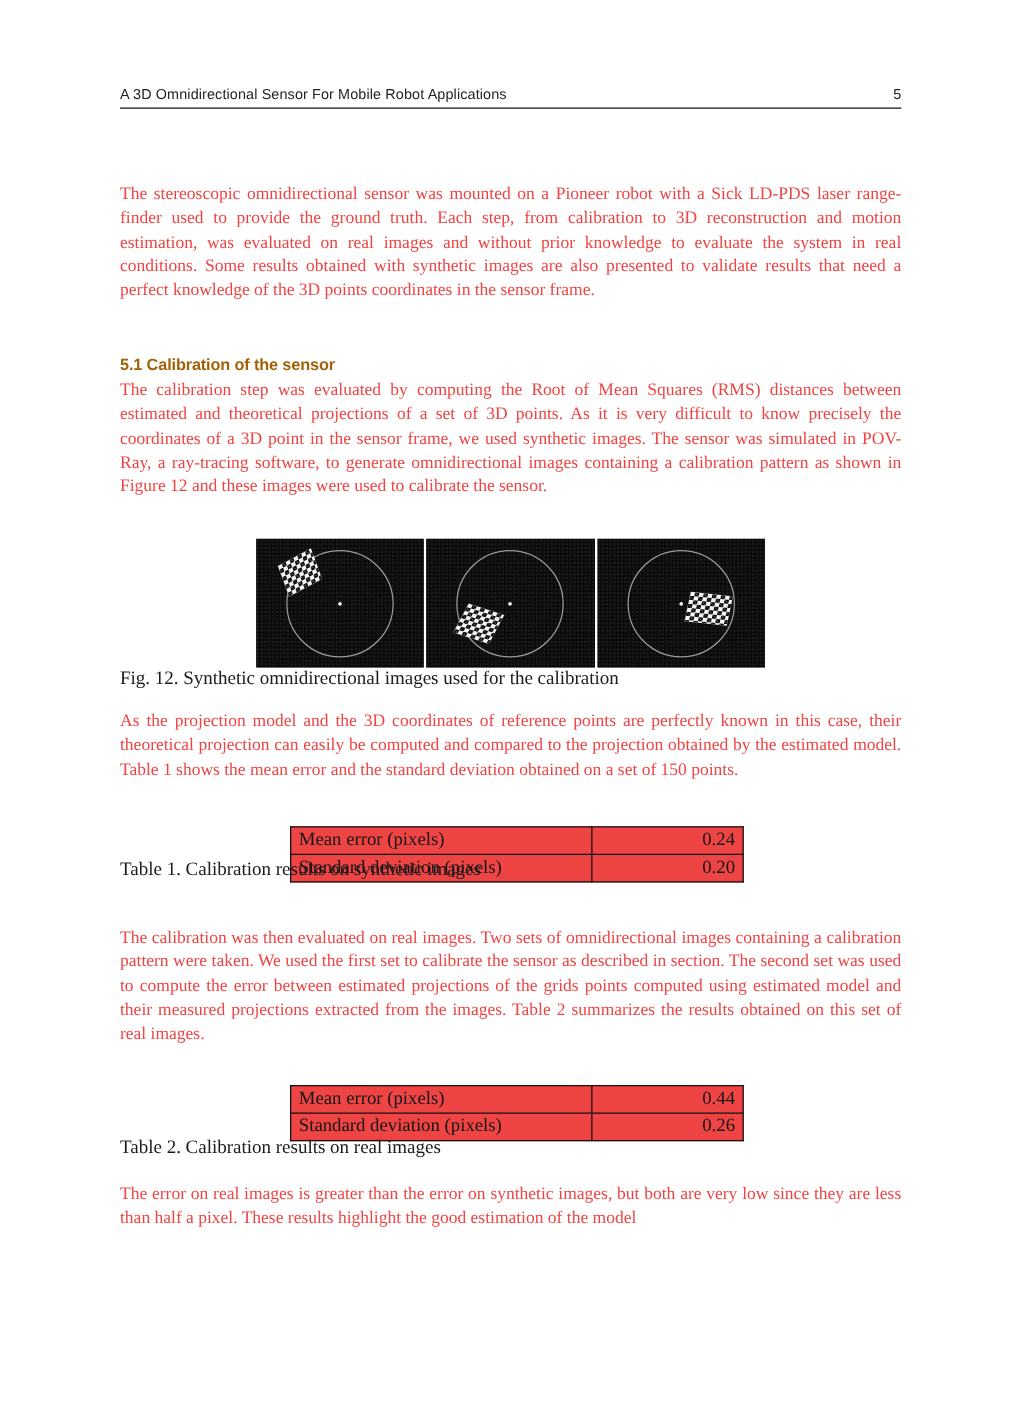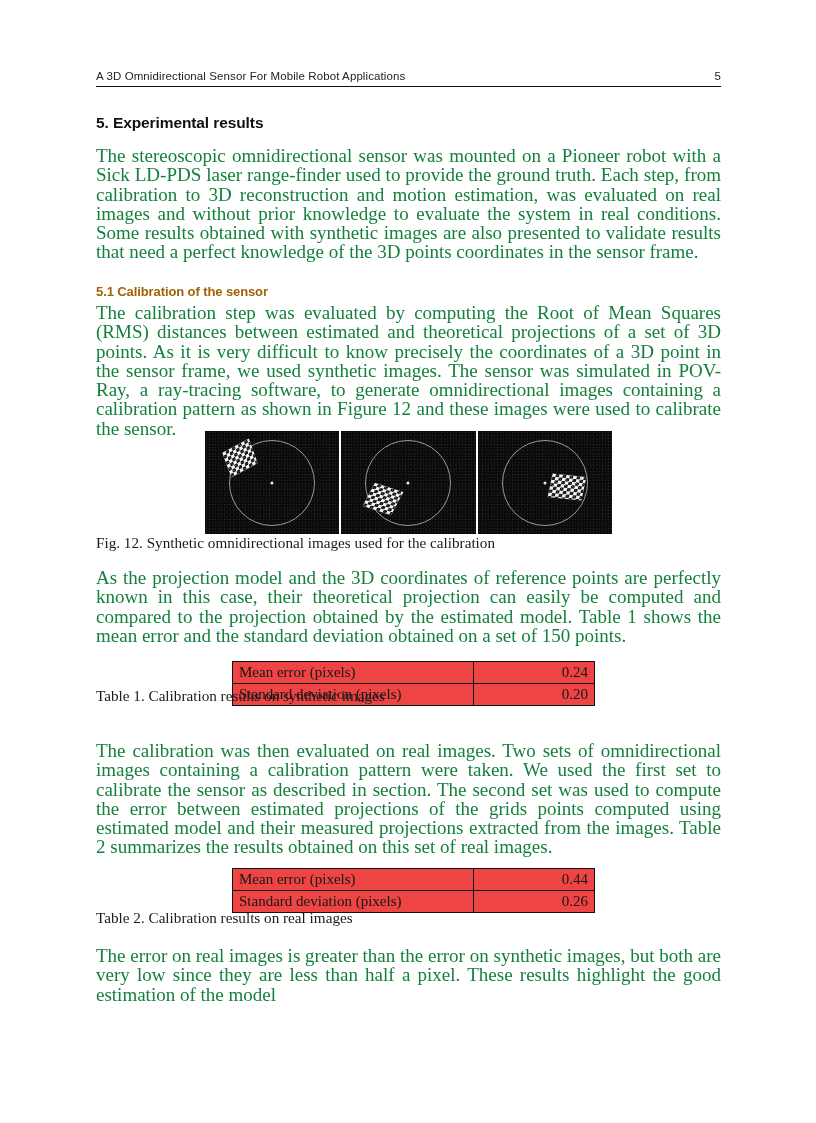--- a/index.html
+++ b/index.html
@@ -57,27 +57,27 @@
     font-weight: bold;
     color: #a16207;
     margin: 0;
     padding: 0;
     letter-spacing: -0.1px;
   }
 
   
   p.body {
     font-family: "Liberation Serif", serif;
-    font-size: 19px;
+    font-size: 14px;
     line-height: 19.3px;
     text-align: justify;
     text-justify: inter-word;
     margin: 0;
     padding: 0;
-    color: #15803d;
+    color: #ef4444;
   }
   p.caption {
     font-family: "Liberation Serif", serif;
     font-size: 15.2px;
     line-height: 19.3px;
     text-align: left;
     margin: 0;
     padding: 0;
     color: #1b1b1b;
   }
@@ -170,23 +170,20 @@
 <body>
 
 <div class="page">
 
   <div class="runhead">
     <span class="runhead-title">A 3D Omnidirectional Sensor For Mobile Robot Applications</span>
     <span class="runhead-page">5</span>
     <div class="rule"></div>
   </div>
 
-  <div class="abs" style="top:114px;">
-    <h1 class="sec">5. Experimental results</h1>
-  </div>
 
   <div class="abs" style="top:146px;">
     <p class="body">The stereoscopic omnidirectional sensor was mounted on a Pioneer robot with a Sick LD-PDS laser range-finder used to provide the ground truth. Each step, from calibration to 3D reconstruction and motion estimation, was evaluated on real images and without prior knowledge to evaluate the system in real conditions. Some results obtained with synthetic images are also presented to validate results that need a perfect knowledge of the 3D points coordinates in the sensor frame.</p>
   </div>
 
   <div class="abs" style="top:284px;">
     <h2 class="subsec">5.1 Calibration of the sensor</h2>
   </div>
 
   <div class="abs" style="top:303px;">

